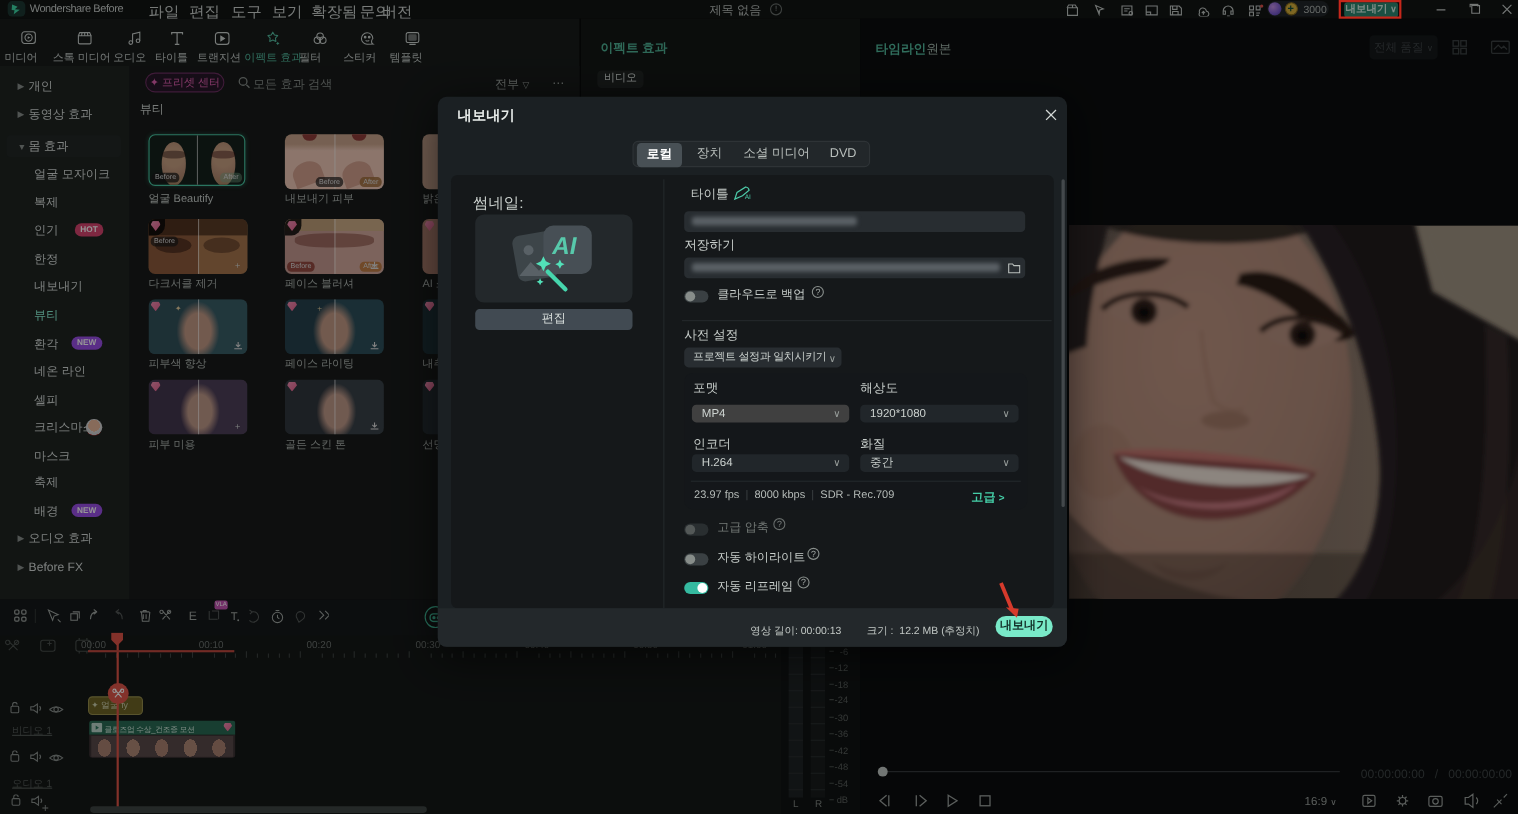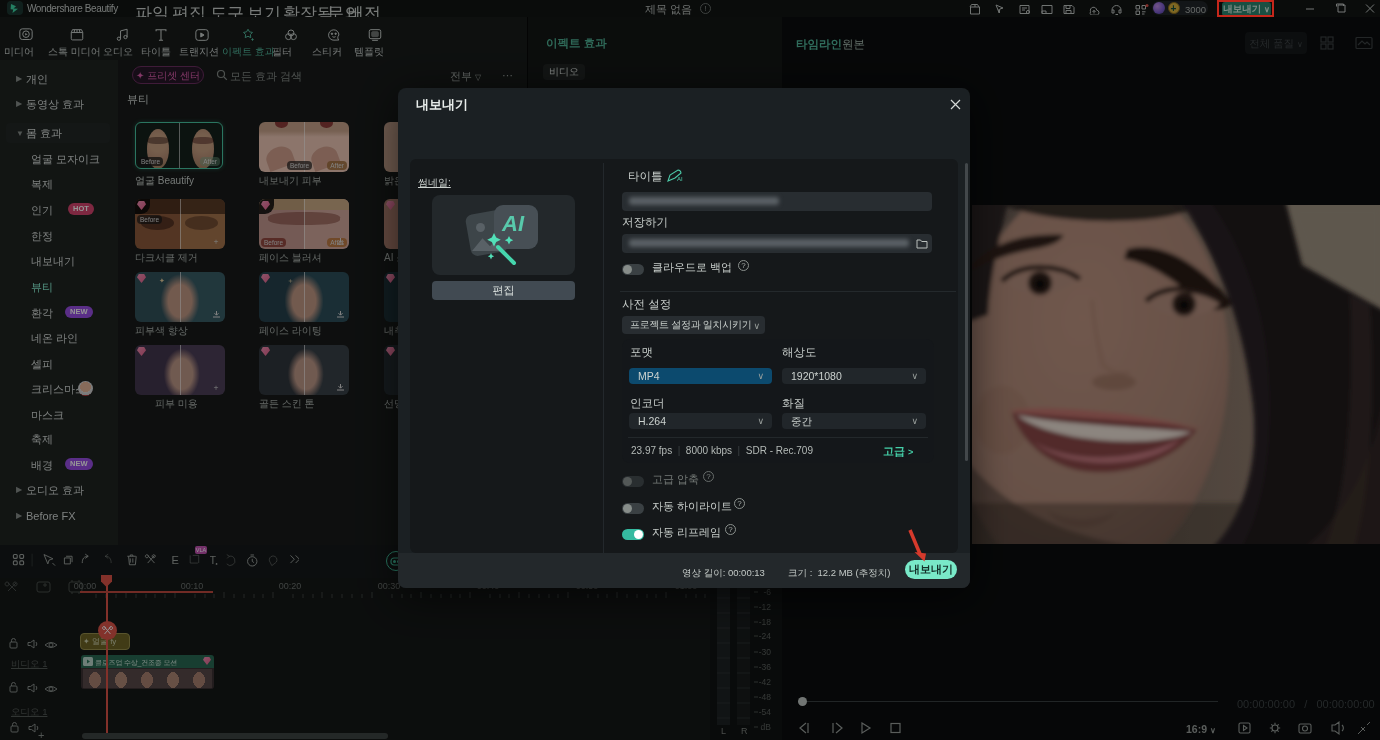--- a/index.html
+++ b/index.html
@@ -1,20 +1,20 @@
 <!DOCTYPE html>
 <html><head><meta charset="utf-8">
 <style>
 *{margin:0;padding:0;box-sizing:border-box;font-family:"Liberation Sans",sans-serif;}
 html,body{width:1380px;height:740px;overflow:hidden;background:#0a0c0c;}
 #app{position:relative;width:1380px;height:740px;}
 .abs{position:absolute;}
 
 #menubar{position:absolute;left:0;top:0;width:1380px;height:17px;background:#121514;color:#c9cfcc;font-size:11px;}
-#menubar .mitem{position:absolute;top:2px;font-size:17px;color:#cdd3d0;}
+#menubar .mitem{position:absolute;top:2px;font-size:14px;color:#cdd3d0;}
 #logo{position:absolute;left:7px;top:1px;width:16px;height:14px;border-radius:4px;background:#1d3832;}
 #logo svg{position:absolute;left:2px;top:2px;}
 #brand{position:absolute;left:27px;top:3px;color:#c9cfcc;font-size:10px;letter-spacing:-0.4px;}
 #doctitle{position:absolute;left:645px;top:2px;color:#b9bfbc;font-size:11px;}
 #exportTop{position:absolute;left:1222px;top:2px;width:49px;height:14px;background:#2e8871;border-radius:3px;color:#d7efe6;font-size:9.5px;font-weight:bold;text-align:center;line-height:14px;}
 #redbox{position:absolute;left:1217px;top:0px;width:57px;height:17px;border:2px solid #c5271b;z-index:300;}
 
 #toolrow{position:absolute;left:0;top:17px;width:527px;height:43px;background:#181c1b;}
 .ttab{position:absolute;top:7px;text-align:left;color:#c3c9c6;font-size:10px;white-space:nowrap;}
 .ttab .ic{height:21px;display:flex;align-items:center;justify-content:center;color:#ccd2cf;}
@@ -70,21 +70,21 @@
 #dialog{position:absolute;left:398px;top:88px;width:572px;height:500px;background:#1b2023;border-radius:8px;z-index:100;box-shadow:0 8px 40px rgba(0,0,0,.6);}
 #dtitle{position:absolute;left:18px;top:8px;color:#e8ecea;font-size:13px;font-weight:bold;}
 #dclose{position:absolute;right:12px;top:8px;color:#d4d8d6;font-size:14px;}
 #dtabs{position:absolute;left:177px;top:40px;width:216px;height:24px;background:#22272a;border:1px solid #2e3336;border-radius:5px;}
 .dtab{position:absolute;top:0;height:22px;line-height:22px;font-size:11.5px;color:#b9bfbc;text-align:center;}
 .dtab.sel{background:#485055;border-radius:4px;color:#fff;font-weight:bold;top:1px;}
 #dbody{position:absolute;left:12px;top:71px;width:548px;height:394px;background:#15181a;border-radius:6px;}
 #dfoot{position:absolute;left:0;top:465px;width:572px;height:35px;background:#23282b;border-radius:0 0 8px 8px;}
 #dsb{position:absolute;left:567px;top:75px;width:3px;height:298px;background:#43484b;border-radius:2px;}
 
-#thlabel{position:absolute;left:20px;top:88px;color:#ccd2cf;font-size:10px;text-decoration:underline;}
+#thlabel{position:absolute;left:32px;top:88px;color:#ccd2cf;font-size:14px;}
 #thbox{position:absolute;left:34px;top:107px;width:143px;height:80px;background:#23282b;border-radius:8px;}
 #editbtn{position:absolute;left:34px;top:193px;width:143px;height:19px;background:#414a52;border-radius:4px;color:#dce2df;font-size:11px;text-align:center;line-height:19px;}
 #dvdiv{position:absolute;left:205px;top:75px;width:1px;height:390px;background:#23282c;}
 
 .dlab{position:absolute;color:#c8cecb;font-size:11.5px;}
 .dinput{position:absolute;left:224px;width:310px;height:19px;background:#282d31;border-radius:4px;}
 .blur1{position:absolute;top:5px;height:8px;background:#5a6065;filter:blur(2px);border-radius:3px;}
 .ddrop{position:absolute;background:#282d31;border-radius:4px;color:#ccd2cf;font-size:10.5px;line-height:17px;white-space:nowrap;overflow:hidden;}
 .chev{position:absolute;color:#9aa09d;font-size:9px;}
 #setpanel{position:absolute;left:224px;top:251px;width:312px;height:124px;background:#14171a;border-radius:8px;}
@@ -98,21 +98,21 @@
 </style></head>
 <body>
 <div id="app">
 
 <div id="menubar">
 <div id="logo">
         <svg width="11" height="11" viewBox="0 0 11 11">
           <path d="M2 1 L7 3.2 L4.5 5.5 L9 5.8 L3.5 10 L4.2 6.4 L1.6 6.2 Z" fill="#3ed9a8"></path>
         </svg>
       </div>
-<div id="brand">Wondershare Beautify</div>
+<div id="brand">Wondershare Before</div>
 <div class="mitem" style="left:135px">파일</div>
 <div class="mitem" style="left:172px">편집</div>
 <div class="mitem" style="left:210px">도구</div>
 <div class="mitem" style="left:247px">보기</div>
 <div class="mitem" style="left:283px">확장됨</div>
 <div class="mitem" style="left:327px">문의</div>
 <div class="mitem" style="left:347px">버전</div>
 <div id="doctitle">제목 없음</div>
 <div style="position:absolute;left:700px;top:3px;width:11px;height:11px;border:1px solid #6a706d;border-radius:50%;color:#9aa09d;font-size:7px;text-align:center;line-height:10px;">!</div>
 <svg class="abs" style="left:968px;top:3px" width="380" height="12" viewBox="0 0 380 12" fill="none" stroke="#c0c6c3" stroke-width="1">
@@ -272,21 +272,21 @@
 </div>
 <div id="scrubline"></div>
       <div id="scrubdot"></div>
 <div id="ptime">00:00:00:00 &nbsp;&nbsp;/&nbsp;&nbsp; 00:00:00:00</div>
 <svg class="abs" style="left:14px;top:703px" width="120" height="16" viewBox="0 0 120 16" fill="none" stroke="#9aa09d" stroke-width="1.2">
 <path d="M10 3 L4 8 l6 5 M12 3 v10"></path>
         <path d="M37 3 v10 M40 3 l6 5 -6 5"></path>
         <path d="M66 3 l8 5 -8 5 z"></path>
         <rect x="95" y="3.5" width="9" height="9"></rect>
 </svg>
-<div class="pc" style="left:404px;top:706px;font-size:10.5px;color:#9aa09d;font-weight:bold;">16:9 <span style="font-size:8px">∨</span></div>
+<div class="pc" style="left:404px;top:706px;font-size:10.5px;color:#9aa09d;">16:9 <span style="font-size:8px">∨</span></div>
 <svg class="abs" style="left:455px;top:703px" width="140" height="16" viewBox="0 0 140 16" fill="none" stroke="#9aa09d" stroke-width="1.1">
 <rect x="2" y="3" width="11" height="10" rx="1.5"></rect>
         <path d="M6.5 5.5 l3.5 2.5 -3.5 2.5 z"></path>
 <circle cx="38" cy="8" r="3"></circle>
         <path d="M38 2.8 v2 M38 11.2 v2 M32.8 8 h2 M41.2 8 h2 M34.3 4.3 l1.4 1.4 M40.3 10.3 l1.4 1.4 M41.7 4.3 l-1.4 1.4 M35.7 10.3 l-1.4 1.4"></path>
 <rect x="62" y="4" width="12" height="9" rx="1.5"></rect>
         <circle cx="68" cy="8.5" r="2.5"></circle>
 <path d="M95 5 v6 h3 l4 3 V2 l-4 3 z M105 5 a4 4 0 0 1 0 6"></path>
 <path d="M124 11 l4-4 m0 4 l-4 -4 m6 -2 l3 -3 m-9 9 l-3 3" stroke-width="1"></path>
 </svg>
@@ -457,21 +457,21 @@
         <div class="split"></div>
         <div class="gem" style="left:2px;top:2px;background:linear-gradient(135deg,#f291b5,#e8628f);clip-path:polygon(20% 0,80% 0,100% 35%,50% 100%,0 35%);"></div>
         <div class="dl"><svg width="9" height="9" viewBox="0 0 9 9" fill="none" stroke="#ddd" stroke-width="1">
             <path d="M4.5 1 v4 m-2 -1.8 l2 2 2 -2 M1 7 h7"></path>
           </svg></div>
       </div>
 <div class="tile" style="left:266px;top:285px;width:90px;height:50px;background:radial-gradient(ellipse 24px 34px at 52% 58%,#c09a8a 0 45%,rgba(0,0,0,0) 75%),linear-gradient(90deg,#242d32 0 49.5%,#2c383e 50.5% 100%);">
         <div class="split"></div>
         <div class="gem" style="left:2px;top:2px;background:linear-gradient(135deg,#f291b5,#e8628f);clip-path:polygon(20% 0,80% 0,100% 35%,50% 100%,0 35%);"></div>
       </div>
-<div class="tlabel" style="left:17px;top:337px;margin-left:20px;">피부 미용</div>
+<div class="tlabel" style="left:17px;top:337px;">피부 미용</div>
 <div class="tlabel" style="left:141px;top:337px;">골든 스킨 톤</div>
 <div class="tlabel" style="left:266px;top:337px;">선명한 피부</div>
 </div>
 <div id="timeline">
 <div id="tltools">
 <svg class="abs" style="left:10px;top:7px;transform:scale(.85);transform-origin:0 0;" width="340" height="20" viewBox="0 0 340 20" fill="none" stroke="#a0a6a3" stroke-width="1.1">
 <g stroke-width="1.3">
             <rect x="4" y="3" width="4.5" height="4.5" rx="1.2"></rect>
             <rect x="11.5" y="3" width="4.5" height="4.5" rx="1.2"></rect>
             <rect x="4" y="10.5" width="4.5" height="4.5" rx="1.2"></rect>
@@ -605,20 +605,26 @@
 </svg>
 <div class="mlab" style="left:11px;">L</div>
       <div class="mlab" style="left:31px;">R</div>
 </div>
 <div id="overlay"></div>
 <div id="dialog">
 <div id="dtitle">내보내기</div>
 <svg id="dclose" style="position:absolute;left:552px;top:11px" width="11" height="11" viewBox="0 0 11 11" stroke="#d4d8d6" stroke-width="1.2">
         <path d="M1 1 l9 9 M10 1 l-9 9"></path>
       </svg>
+<div id="dtabs">
+<div class="dtab sel" style="left:3px;width:41px;">로컬</div>
+<div class="dtab" style="left:48px;width:42px;">장치</div>
+<div class="dtab" style="left:95px;width:70px;">소셜 미디어</div>
+<div class="dtab" style="left:168px;width:45px;">DVD</div>
+</div>
 <div id="dbody"></div>
 <div id="dfoot"></div>
 <div id="dsb"></div>
 <div id="thlabel">썸네일:</div>
 <div id="thbox">
 <div class="abs" style="left:36px;top:17px;width:38px;height:42px;background:#3d4549;border-radius:7px;transform:rotate(-10deg);"></div>
 <div class="abs" style="left:44px;top:28px;width:9px;height:9px;border-radius:50%;background:#596166;"></div>
 <div class="abs" style="left:40px;top:40px;width:30px;height:16px;background:#596166;clip-path:polygon(0 100%,35% 20%,60% 70%,75% 40%,100% 100%);"></div>
 <div class="abs" style="left:62px;top:10px;width:44px;height:44px;background:#474f55;border-radius:9px;"></div>
 <div class="abs" style="left:70px;top:16px;color:#5fd6b6;font-size:22px;font-weight:bold;font-style:italic;color:#58c9ab;">AI</div>
@@ -650,21 +656,21 @@
         <div class="knob"></div>
       </div>
 <div class="dlab" style="left:254px;top:172px;font-size:11px;">클라우드로 백업</div>
 <div class="qmark" style="left:340px;top:172px;">?</div>
 <div class="abs" style="left:222px;top:203px;width:336px;height:1px;background:#24292c;"></div>
 <div class="dlab" style="left:224px;top:209px;">사전 설정</div>
 <div class="ddrop" style="left:224px;top:228px;width:143px;height:18px;line-height:18px;font-size:10px;"><span style="margin-left:8px;letter-spacing:-0.3px;">프로젝트 설정과 일치시키기</span><span class="chev" style="right:5px;top:1px;position:absolute;">∨</span></div>
 <div id="setpanel">
 <div class="dlab" style="left:8px;top:6px;">포맷</div>
 <div class="dlab" style="left:160px;top:6px;">해상도</div>
-<div class="ddrop" style="left:7px;top:29px;width:143px;height:16px;line-height:16px;background:#0c4a6e;"><span style="margin-left:9px;">MP4</span><span class="chev" style="right:8px;position:absolute;">∨</span></div>
+<div class="ddrop" style="left:7px;top:29px;width:143px;height:16px;line-height:16px;background:#404040;"><span style="margin-left:9px;">MP4</span><span class="chev" style="right:8px;position:absolute;">∨</span></div>
 <div class="ddrop" style="left:160px;top:29px;width:144px;height:16px;line-height:16px;background:#21262a;"><span style="margin-left:9px;">1920*1080</span><span class="chev" style="right:8px;position:absolute;">∨</span></div>
 <div class="dlab" style="left:8px;top:57px;">인코더</div>
 <div class="dlab" style="left:160px;top:57px;">화질</div>
 <div class="ddrop" style="left:7px;top:74px;width:143px;height:16px;line-height:16px;background:#21262a;"><span style="margin-left:9px;">H.264</span><span class="chev" style="right:8px;position:absolute;">∨</span></div>
 <div class="ddrop" style="left:160px;top:74px;width:144px;height:16px;line-height:16px;background:#21262a;"><span style="margin-left:9px;">중간</span><span class="chev" style="right:8px;position:absolute;">∨</span></div>
 <div class="abs" style="left:6px;top:98px;width:300px;height:1px;background:#23282b;"></div>
 <div class="abs" style="left:9px;top:106px;color:#b4bab7;font-size:10px;">23.97 fps&nbsp;&nbsp;<span style="color:#3c4144">|</span>&nbsp;&nbsp;8000 kbps&nbsp;&nbsp;<span style="color:#3c4144">|</span>&nbsp;&nbsp;SDR - Rec.709</div>
 <div class="abs" style="left:261px;top:105px;color:#45cfa8;font-size:11px;font-weight:bold;">고급 <span style="font-size:9px">&gt;</span></div>
 </div>
 <div class="toggle" style="left:224px;top:388px;opacity:.55;">

